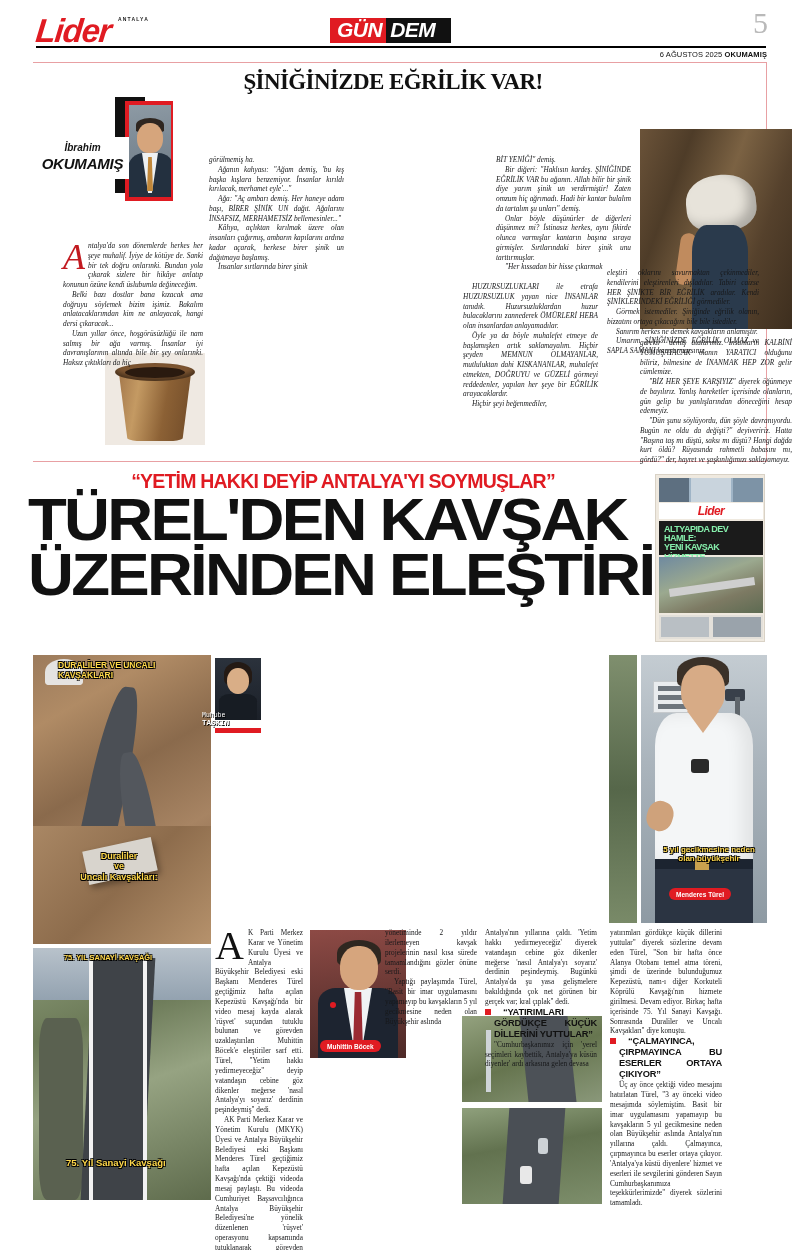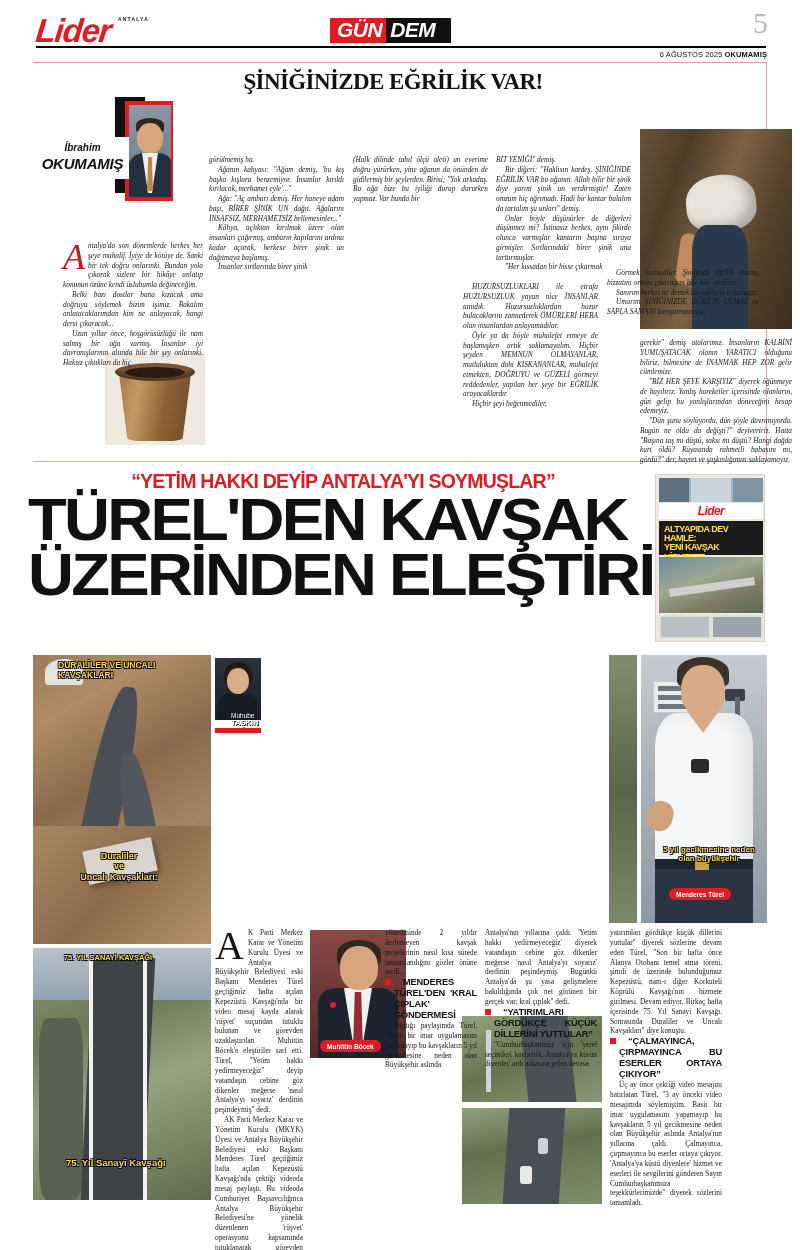--- a/index.html
+++ b/index.html
@@ -347,21 +347,21 @@
   .npt-logo {
     position:absolute; left:3px; top:28px; width:104px; height:16px; background:#fff;
     display:flex; align-items:center; justify-content:center;
   }
   .npt-logo span {
     font-family:"Liberation Sans", sans-serif; font-weight:bold; font-style:italic;
     font-size:12px; color:#e01b22; letter-spacing:-0.6px;
   }
   .npt-head {
     position:absolute; left:3px; top:46px; width:104px; height:34px; background:#1b1b1b;
-    color:#fde047; padding:4px 4px 0 5px;
+    color:#86efac; padding:4px 4px 0 5px;
   }
   .npt-head .h1 { font-family:"Liberation Sans", sans-serif; font-weight:bold; font-size:9px; line-height:1.02; letter-spacing:-0.5px;}
   .npt-photo { position:absolute; left:3px; top:82px; width:104px; height:56px;
     background: linear-gradient(160deg,#6f8aa0 0%,#9ba98f 40%,#7d7a63 70%,#5d6b52 100%); }
   .npt-photo .road { position:absolute; left:10px; top:26px; width:86px; height:8px; background:#cfcfcf; transform: rotate(-8deg); }
   .npt-bot { position:absolute; left:3px; top:140px; width:104px; height:24px; background:#e3e0da; }
   .npt-bot .bb1 { position:absolute; left:2px; top:2px; width:48px; height:20px; background:#b9bfc4;}
   .npt-bot .bb2 { position:absolute; left:54px; top:2px; width:48px; height:20px; background:#9aa3ab;}
 
   
@@ -407,22 +407,22 @@
   .p3side { position:absolute; left:6px; top:70px; width:44px; height:182px; background:#5a6150; border-radius:18%; }
   .p3cap { left: 58px; top: 1158px; font-size: 9.5px; width: 130px; }
 
   
   .photo4 { left: 215px; top: 658px; width: 46px; height: 62px; background:#20262e; }
   .p4bg { position:absolute; inset:0; background: linear-gradient(180deg,#2b323c 0%,#1b2028 100%); }
   .p4face { position:absolute; left:12px; top:10px; width:22px; height:26px; border-radius:48%; background:#d9ae87; }
   .p4hair { position:absolute; left:9px; top:4px; width:28px; height:24px; border-radius:50% 50% 28% 28%; background:#241a14; }
   .p4body { position:absolute; left:4px; top:36px; width:38px; height:26px; background:#171c23; border-radius:28% 28% 0 0; }
   .p4name {
-    position:absolute; left: 231px; top: 712px; width: 52px;
-    font-family:Liberation Sans, sans-serif; color:#fff; font-size:6.5px; line-height:1.1;
+    position:absolute; left: 202px; top: 712px; width: 52px;
+    font-family:Liberation Mono, monospace; color:#fff; font-size:6.5px; line-height:1.1;
     text-shadow: 0.7px 0.7px 0 #000;
   }
   .p4name .r1 { display:block; font-weight:normal; }
   .p4name .r2 { display:block; font-weight:bold; font-size:7.6px; }
   .p4bar { position:absolute; left:215px; top:728px; width:46px; height:5px; background:#e01b22; }
 
   
   .photo5 { left: 215px; top: 658px; width: 390px; height: 265px; background:#5f7452; z-index:-1;}
   .p5bg { position:absolute; inset:0;
     background: linear-gradient(155deg,#7e8f6c 0%,#5d6f4d 22%,#8b9a79 45%,#4f6042 68%,#76876a 100%); }
@@ -608,23 +608,20 @@
     </div>
 
     <div class="op-col op-c2">
       <p class="noind">görülmemiş ha.</p>
       <p>Ağanın kahyası: "Ağam demiş, 'bu kış başka kışlara benzemiyor. İnsanlar kırıldı kırılacak, merhamet eyle'..."</p>
       <p>Ağa: "Aç ambarı demiş. Her haneye adam başı, BİRER ŞİNİK UN dağıt. Ağalarını İNSAFSIZ, MERHAMETSİZ bellemesinler..."</p>
       <p>Kâhya, açlıktan kırılmak üzere olan insanları çağırmış, ambarın kapılarını ardına kadar açarak, herkese birer şinik un dağıtmaya başlamış.</p>
       <p>İnsanlar sırtlarında birer şinik</p>
     </div>
 
-    <div class="op-col op-c3">
-      <p class="noind">(Halk dilinde tahıl ölçü aleti) un everime doğru yürürken, yine ağanın da önünden de gidilermiş bir şeylerden. Birisi; "Yok arkadaş. Bu ağa bize bu iyiliği durup dururken yapmaz. Var bunda bir</p>
-    </div>
 
     <div class="op-col op-c4">
       <p class="noind">BİT YENİĞİ" demiş.</p>
       <p>Bir diğeri: "Haklısın kardeş. ŞİNİĞİNDE EĞRİLİK VAR bu ağanın. Allah bilir bir şinik diye yarım şinik un verdirmiştir! Zaten omzum hiç ağrımadı. Hadi bir kantar bulalım da tartalım şu unları" demiş.</p>
       <p>Onlar böyle düşünürler de diğerleri düşünmez mi? İstinasız herkes, aynı fikirde olunca varmışlar kantarın başına sıraya girmişler. Sırtlarındaki birer şinik unu tarttırmuşlar.</p>
       <p>"Her kıssadan bir hisse çıkarmak</p>
     </div>
 
     <div class="op-col op-c5">
       <p class="noind">gerekir" demiş atalarımız. İnsanların KALBİNİ YUMUŞATACAK olanın YARATICI olduğunu biliriz, bilmesine de İNANMAK HEP ZOR gelir cümlemize.</p>
@@ -634,20 +631,21 @@
 
   </div>
 
   <div class="op-col" style="left:463px; top:282px; width:135px;">
     <p>HUZURSUZLUKLARI ile etrafa HUZURSUZLUK yayan nice İNSANLAR tanıdık. Huzursuzluklardan huzur bulacaklarını zannederek ÖMÜRLERİ HEBA olan insanlardan anlayamadılar.</p>
     <p>Öyle ya da böyle muhalefet etmeye de başlamışken artık saklamayalım. Hiçbir şeyden MEMNUN OLMAYANLAR, mutluluktan dahi KISKANANLAR, muhalefet etmekten, DOĞRUYU ve GÜZELİ görmeyi reddedenler, yapılan her şeye bir EĞRİLİK arayacaklardır.</p>
     <p>Hiçbir şeyi beğenmediler,</p>
   </div>
 
   <div class="op-col" style="left:607px; top:268px; width:152px;">
+    <p class="noind">eleştiri oklarını savurmaktan çekinmediler, kendilerini eleştirenleri dışladılar. Tabiri caizse HER ŞİNİKTE BİR EĞRİLİK aradılar. Kendi ŞİNİKLERİNDEKİ EĞRİLİĞİ görmediler.</p>
     <p>Görmek istemediler. Şiniğinde eğrilik olanın, bizzatını ortaya çıkacağını bile bile istediler.</p>
     <p>Sanırım herkes ne demek kavşakların anlamıştır.</p>
     <p>Umarım ŞİNİĞİNİZDE EĞRİLİK OLMAZ ve SAPLA SAMANI karıştırmazsınız.</p>
   </div>
 
   <div class="main-kicker">“YETİM HAKKI DEYİP ANTALYA'YI SOYMUŞLAR”</div>
   <div class="main-title">
     <span class="l1">TÜREL'DEN KAVŞAK</span>
     <span class="l2">ÜZERİNDEN ELEŞTİRİ</span>
   </div>
@@ -776,21 +774,20 @@
   </div>
   <div class="p8badge">Muhittin Böcek</div>
 
   <div class="art-col ac1">
     <p class="noind"><span class="art-dropcap">A</span><span>K Parti Merkez Karar ve Yönetim Kurulu Üyesi ve Antalya Büyükşehir Belediyesi eski Başkanı Menderes Türel geçtiğimiz hafta açılan Kepezüstü Kavşağı'nda bir video mesaj kayda alarak 'rüşvet' suçundan tutuklu bulunan ve görevden uzaklaştırılan Muhittin Böcek'e eleştiriler sarf etti. Türel, "Yetim hakkı yedirmeyeceğiz" deyip vatandaşın cebine göz dikenler meğerse 'nasıl Antalya'yı soyarız' derdinin peşindeymiş" dedi.</span></p>
     <p>AK Parti Merkez Karar ve Yönetim Kurulu (MKYK) Üyesi ve Antalya Büyükşehir Belediyesi eski Başkanı Menderes Türel geçtiğimiz hafta açılan Kepezüstü Kavşağı'nda çektiği videoda mesaj paylaştı. Bu videoda Cumhuriyet Başsavcılığınca Antalya Büyükşehir Belediyesi'ne yönelik düzenlenen 'rüşvet' operasyonu kapsamında tutuklanarak görevden uzaklaştırılan Muhittin Böcek'e eleştiren Türel, Antalya'ya yapılan hizmetleri esas alarak Böcek</p>
   </div>
 
   <div class="art-col ac2">
     <p class="noind">yönetiminde 2 yıldır ilerlemeyen kavşak projelerinin nasıl kısa sürede tamamlandığını gözler önüne serdi.</p>
-    <p class="sub">MENDERES TÜREL'DEN 'KRAL ÇIPLAK' GÖNDERMESİ</p>
     <p>Yaptığı paylaşımda Türel, "Basit bir imar uygulamasını yapamayıp bu kavşakların 5 yıl gecikmesine neden olan Büyükşehir aslında</p>
   </div>
 
   <div class="art-col ac3">
     <p class="noind">Antalya'nın yıllarına çaldı. 'Yetim hakkı yedirmeyeceğiz' diyerek vatandaşın cebine göz dikenler meğerse 'nasıl Antalya'yı soyarız' derdinin peşindeymiş. Bugünkü Antalya'da şu yasa gelişmelere bakıldığında çok net görünen bir gerçek var; kral çıplak" dedi.</p>
     <p class="sub">“YATIRIMLARI GÖRDÜKÇE KÜÇÜK DİLLERİNİ YUTTULAR”</p>
     <p>"Cumhurbaşkanımız için 'yerel seçimleri kaybettik, Antalya'ya küsün diyenler' ardı arkasına gelen devasa</p>
   </div>
 
   <div class="art-col ac4">

